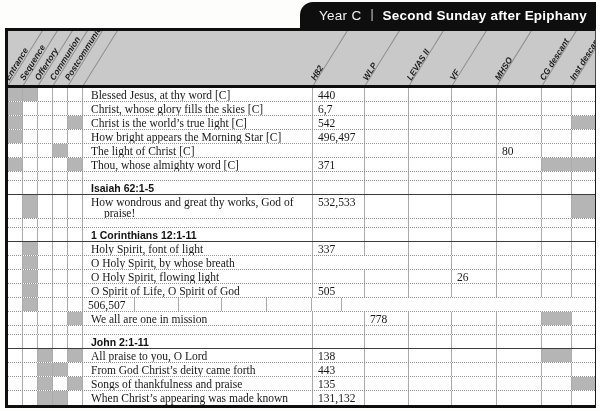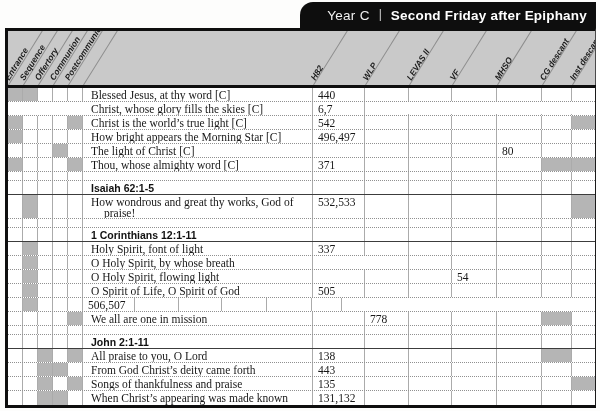--- a/index.html
+++ b/index.html
@@ -43,21 +43,21 @@
        padding:1px 1px 0 5px;line-height:12px;white-space:nowrap;}
 </style>
 </head>
 <body>
 
 <div id="canvas">
 
   <div class="tab">
     <span class="year">Year C</span>
     <span class="divider">|</span>
-    <span class="feast">Second Friday after Epiphany</span>
+    <span class="feast">Second Sunday after Epiphany</span>
   </div>
 
   <div class="band">
     <div class="band-inner" id="band-inner">
         <div class="diag" style="left: 0px;"></div>
         <div class="diag" style="left: 15px;"></div>
         <div class="diag" style="left: 30px;"></div>
         <div class="diag" style="left: 45px;"></div>
         <div class="diag" style="left: 60px;"></div>
         <div class="diag" style="left: 75px;"></div>
@@ -93,21 +93,21 @@
         <div class="cell" style="width: 15px;"></div>
         <div class="cell title-cell" style="width: 230px;">Blessed Jesus, at thy word [C]</div>
         <div class="cell val" style="width: 52px;">440</div>
         <div class="cell val" style="width: 44px;"></div>
         <div class="cell val" style="width: 43px;"></div>
         <div class="cell val" style="width: 45px;"></div>
         <div class="cell val" style="width: 45px;"></div>
         <div class="cell val" style="width: 30px;"></div>
         <div class="cell val" style="width: 23px;"></div>
       </div>
-      <div class="row" style="height: 14px; align-items: flex-end;">
+      <div class="row" style="height: 14px;">
         <div class="cell mark" style="width: 15px;"></div>
         <div class="cell" style="width: 15px;"></div>
         <div class="cell" style="width: 15px;"></div>
         <div class="cell" style="width: 15px;"></div>
         <div class="cell" style="width: 15px;"></div>
         <div class="cell title-cell" style="width: 230px;">Christ, whose glory fills the skies [C]</div>
         <div class="cell val" style="width: 52px;">6,7</div>
         <div class="cell val" style="width: 44px;"></div>
         <div class="cell val" style="width: 43px;"></div>
         <div class="cell val" style="width: 45px;"></div>
@@ -283,21 +283,21 @@
       <div class="row" style="height: 14px;">
         <div class="cell" style="width: 15px;"></div>
         <div class="cell mark" style="width: 15px;"></div>
         <div class="cell" style="width: 15px;"></div>
         <div class="cell" style="width: 15px;"></div>
         <div class="cell" style="width: 15px;"></div>
         <div class="cell title-cell" style="width: 230px;">O Holy Spirit, flowing light</div>
         <div class="cell val" style="width: 52px;"></div>
         <div class="cell val" style="width: 44px;"></div>
         <div class="cell val" style="width: 43px;"></div>
-        <div class="cell val" style="width: 45px;">54</div>
+        <div class="cell val" style="width: 45px;">26</div>
         <div class="cell val" style="width: 45px;"></div>
         <div class="cell val" style="width: 30px;"></div>
         <div class="cell val" style="width: 23px;"></div>
       </div>
       <div class="row" style="height: 14px;">
         <div class="cell" style="width: 15px;"></div>
         <div class="cell mark" style="width: 15px;"></div>
         <div class="cell" style="width: 15px;"></div>
         <div class="cell" style="width: 15px;"></div>
         <div class="cell" style="width: 15px;"></div>

